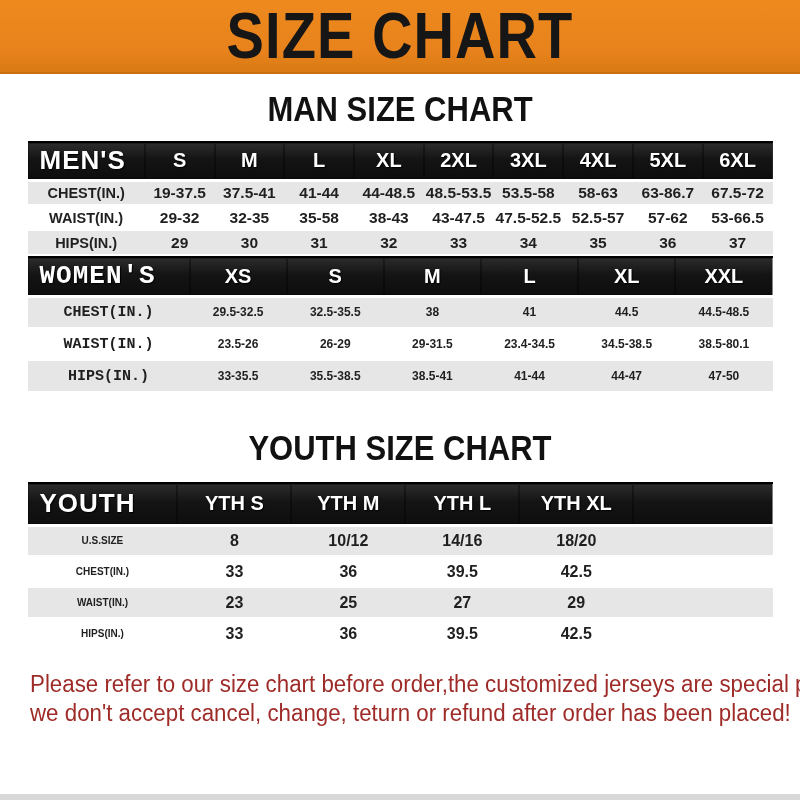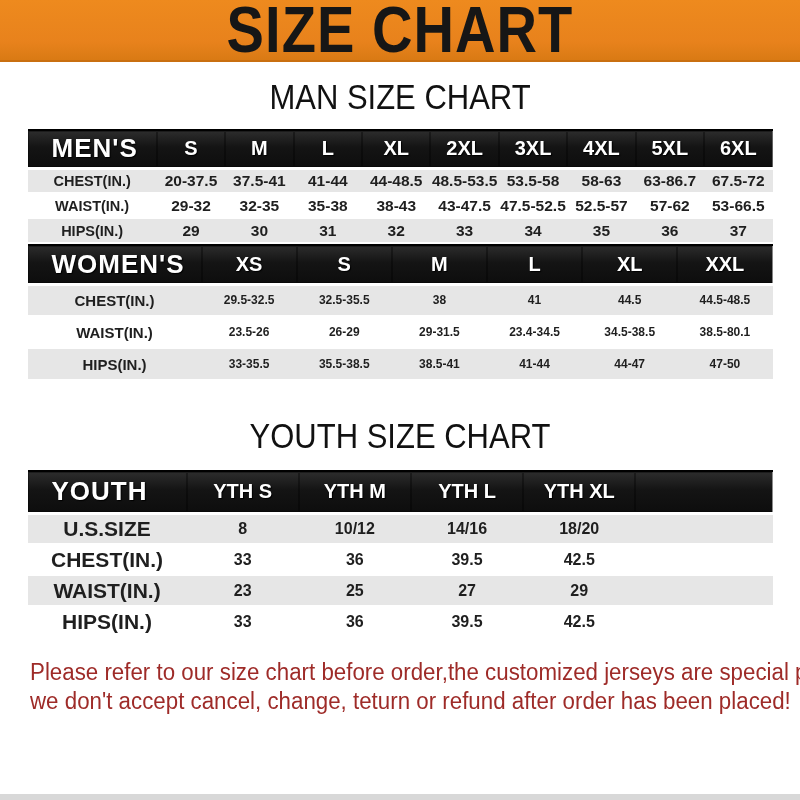--- a/index.html
+++ b/index.html
@@ -9,21 +9,21 @@
     width: 800px;
     height: 800px;
     overflow: hidden;
     font-family: "Liberation Sans", sans-serif;
     position: relative;
   }
 
   
   .banner {
     width: 100%;
-    height: 62px;
+    height: 74px;
     background: linear-gradient(180deg, #ee8a1e 0%, #e8821c 70%, #d97a14 100%);
     display: flex;
     align-items: center;
     justify-content: center;
     border-bottom: 2px solid #c96f10;
     box-sizing: border-box;
   }
   .banner-title {
     font-size: 55px;
     font-weight: 700;
@@ -31,21 +31,21 @@
     letter-spacing: 1px;
     display: inline-block;
     transform: scale(1.02, 1.18);
     white-space: nowrap;
   }
 
   
   .section-heading {
     text-align: center;
     font-size: 31px;
-    font-weight: 400;
+    font-weight: 700;
     color: #111111;
     margin: 16px;
     letter-spacing: 0px;
   }
   .section-heading > span {
     display: inline-block;
     transform: scaleY(1.15);
     white-space: nowrap;
   }
   .heading-men   { margin-top: 17px; margin-bottom: 14px; }
@@ -63,21 +63,21 @@
     background: linear-gradient(180deg, #2e2e2e 0%, #141414 45%, #0d0d0d 100%);
     color: #ffffff;
   }
   table.size-table thead th {
     border-top: 2px solid #000;
     border-bottom: 3px solid #ffffff;
     box-shadow: inset 0 0 0 1px rgba(0,0,0,0.35);
   }
   table.size-table th.corner {
     text-align: left;
-    padding-left: 24px;
+    padding-left: 12px;
     font-size: 26px;
     font-weight: 700;
     letter-spacing: 1px;
     text-shadow: 1px 1px 1px #000;
     margin-top: 46px;
   }
   table.size-table th.size-col {
     text-align: center;
     font-size: 20px;
     font-weight: 700;
@@ -96,31 +96,31 @@
   .table-men thead tr { height: 38px; }
   .table-men tbody tr { height: 25px; }
   .table-men td { font-size: 15.5px; }
   .table-men th.corner, .table-men td.row-label { width: 14%; }
   .table-men td.row-label { font-size: 14.5px; }
 
   
   .table-women thead tr { height: 39px; }
   .table-women tbody tr { height: 32px; }
   .table-women td { font-size: 12px; }
-  .table-women th.corner, .table-women td.row-label { width: 20%; }
+  .table-women th.corner, .table-women td.row-label { width: 20%; font-family: Liberation Mono, monospace; }
   .table-women td.row-label { font-size: 15px; }
 
   
   .table-youth thead tr { height: 42px; }
   .table-youth tbody tr { height: 31px; }
   .table-youth td { font-size: 16px; }
   .table-youth th.corner, .table-youth td.row-label { width: 19%; }
   .table-youth th.size-col { width: 15.5%; }
   .table-youth th.spacer, .table-youth td.spacer { width: 19%; }
-  .table-youth td.row-label { font-size: 21px; }
+  .table-youth td.row-label { font-size: 10px; }
 
   
   .footer-note {
     margin: 19px 0 0 30px;
     color: #9e2b28;
     font-size: 23px;
     line-height: 28px;
     font-weight: 400;
     transform-origin: left top;
     transform: scale(0.97, 1.05);
@@ -156,35 +156,35 @@
           <th class="size-col">2XL</th>
           <th class="size-col">3XL</th>
           <th class="size-col">4XL</th>
           <th class="size-col">5XL</th>
           <th class="size-col">6XL</th>
         </tr>
       </thead>
       <tbody>
         <tr>
           <td class="row-label">CHEST(IN.)</td>
-          <td class="size-value">20-37.5</td>
+          <td class="size-value">19-37.5</td>
           <td class="size-value">37.5-41</td>
           <td class="size-value">41-44</td>
           <td class="size-value">44-48.5</td>
           <td class="size-value">48.5-53.5</td>
           <td class="size-value">53.5-58</td>
           <td class="size-value">58-63</td>
           <td class="size-value">63-86.7</td>
           <td class="size-value">67.5-72</td>
         </tr>
         <tr>
           <td class="row-label">WAIST(IN.)</td>
           <td class="size-value">29-32</td>
           <td class="size-value">32-35</td>
-          <td class="size-value">35-38</td>
+          <td class="size-value">35-58</td>
           <td class="size-value">38-43</td>
           <td class="size-value">43-47.5</td>
           <td class="size-value">47.5-52.5</td>
           <td class="size-value">52.5-57</td>
           <td class="size-value">57-62</td>
           <td class="size-value">53-66.5</td>
         </tr>
         <tr>
           <td class="row-label">HIPS(IN.)</td>
           <td class="size-value">29</td>

